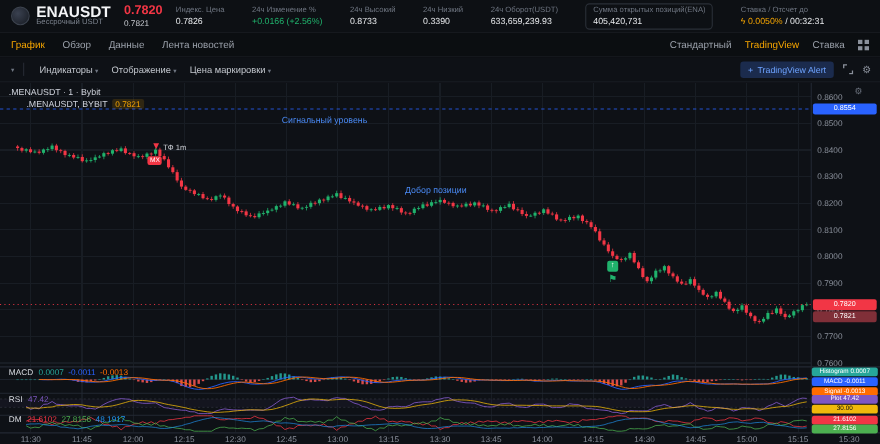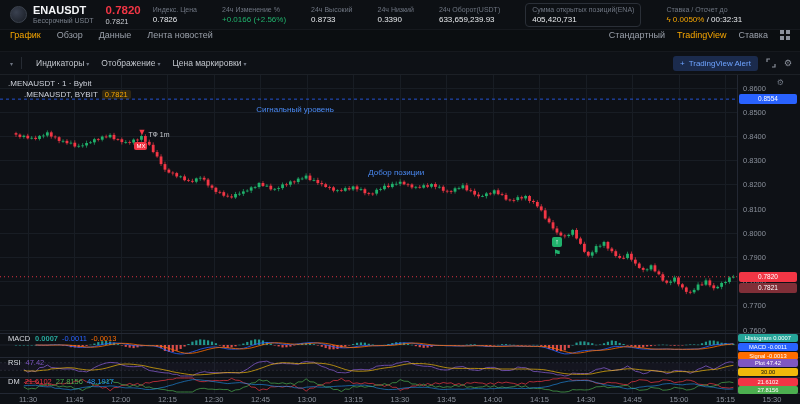--- a/index.html
+++ b/index.html
@@ -3,32 +3,32 @@
 <meta charset="utf-8">
 <style>
 *{margin:0;padding:0;box-sizing:border-box}
 html,body{width:800px;height:404px;overflow:hidden}
 body{background:#0b0e11;font-family:"Liberation Sans","DejaVu Sans",sans-serif;color:#e8eaed}
 .app{position:relative;width:800px;height:404px;background:#0b0e11}
 
 .hdr{display:flex;align-items:center;height:30px;padding:0 10px;gap:12px;background:#0d1014;border-bottom:1px solid #16191e;white-space:nowrap}
 .sym{display:flex;align-items:center;gap:6px}
 .logo{width:17px;height:17px;border-radius:50%;background:radial-gradient(circle at 35% 35%,#3a4150,#171b22);border:1px solid #3c434e;flex:none}
-.symname{font-size:11px;font-weight:bold;color:#f4f5f7;line-height:12px;cursor:pointer}
+.symname{font-size:14px;font-weight:bold;color:#f4f5f7;line-height:12px;cursor:pointer}
 .symsub{font-size:7px;color:#7b828d;line-height:9px}
 .lastpx{font-size:11.5px;font-weight:bold;color:#f23645;line-height:13px}
 .markpx{font-size:7.5px;color:#c9ccd2;line-height:9px}
 .stats{display:flex;gap:25px;align-items:center;flex:1}
 .stat .lb{font-size:7px;color:#6f7682;line-height:9px}
 .stat .vl{font-size:8px;color:#e8eaed;line-height:11px}
 .stat.up .vl{color:#20b26c}
 .stat.boxed{border:1px solid #2a2f37;border-radius:4px;padding:1px 6px}
 .yl{color:#f7a600}
 
-.tabs{display:flex;align-items:flex-start;height:22px;background:#0b0e11;border-bottom:1px solid #16191e;padding:0 10px;font-size:9px}
+.tabs{display:flex;align-items:center;height:22px;background:#0b0e11;border-bottom:1px solid #16191e;padding:0 10px;font-size:9px}
 .tl{display:flex;gap:16px}
 .trr{display:flex;gap:12px;margin-left:auto;align-items:center}
 .tab{color:#9aa0aa;cursor:pointer}
 .tab.on{color:#f7a600}
 
 .tbar{display:flex;align-items:center;height:23px;background:#0e1116;border-bottom:1px solid #1c2026;padding:0 8px;font-size:8.5px;color:#9aa0aa;gap:2px}
 .tfb{padding:2px 5px;border-radius:2px;cursor:pointer;color:#9aa0aa}
 .tfb.on{background:#1d2a45;color:#6ea3ff}
 .sep{width:1px;height:12px;background:#262b33;margin:0 6px;flex:none}
 .menu{padding:2px 6px;color:#c2c6cd;cursor:pointer}
@@ -794,19 +794,19 @@
           <text x="632.5" y="327" font-size="7.5" fill="#8a909b" text-anchor="middle">14:45</text>
           <text x="679" y="327" font-size="7.5" fill="#8a909b" text-anchor="middle">15:00</text>
           <text x="725.5" y="327" font-size="7.5" fill="#8a909b" text-anchor="middle">15:15</text>
           <text x="772" y="327" font-size="7.5" fill="#8a909b" text-anchor="middle">15:30</text>
         </g>
       </svg>
     <div class="ov lg1">.MENAUSDT · 1 · Bybit</div>
     <div class="ov lg2">
       <span>.MENAUSDT, BYBIT</span><span class="chip">0.7821</span>
     </div>
-    <div class="ov lgp" style="left:8px;top:259px"><b>MACD</b><span style="color: rgb(38, 166, 154); font-weight: bold;">0.0007</span><span style="color: rgb(41, 98, 255);">-0.0011</span><span style="color: rgb(255, 109, 0);">-0.0013</span></div>
+    <div class="ov lgp" style="left:8px;top:259px"><b>MACD</b><span style="color: rgb(38, 166, 154);">0.0007</span><span style="color: rgb(41, 98, 255);">-0.0011</span><span style="color: rgb(255, 109, 0);">-0.0013</span></div>
     <div class="ov lgp" style="left:8px;top:283px"><b>RSI</b><span style="color: rgb(126, 87, 194);">47.42</span></div>
     <div class="ov lgp" style="left:8px;top:302px"><b>DM</b><span style="color: rgb(242, 54, 69);">21.6102</span><span style="color: rgb(76, 175, 80);">27.8156</span><span style="color: rgb(33, 150, 243);">48.1917</span></div>
     <div class="ov" style="right:16px;top:3px;color:#6f7682;font-size:8px">⚙</div>
   <div class="ov sig" style="left: 295px; top: 30.132px;">Сигнальный уровень</div><div class="ov axbadge" style="top: 19.132px; background: rgb(41, 98, 255);">0.8554</div><div class="ov axbadge" style="top: 196.76px; background: rgb(242, 54, 69);">0.7820</div><div class="ov axbadge" style="top: 207.76px; background: rgb(128, 47, 56);">0.7821</div><div class="ov ann" style="left: 396.24px; top: 92.86px;">Добор позиции</div><div class="ov arrow" style="left: 137.44px; top: 52.93px;">▼</div><div class="ov tfl" style="left: 148.44px; top: 55.93px;">ТФ 1m</div><div class="ov mx" style="left: 134.44px; top: 66.93px;">MX</div><div class="ov sq" style="left: 551.96px; top: 161.83px;">↑</div><div class="ov flag" style="left: 552.96px; top: 173.83px;">⚑</div><div class="ov pbadge" style="top: 259px; background: rgb(38, 166, 154);">Histogram 0.0007</div><div class="ov pbadge" style="top: 268px; background: rgb(41, 98, 255);">MACD -0.0011</div><div class="ov pbadge" style="top: 277px; background: rgb(255, 109, 0);">Signal -0.0013</div><div class="ov pbadge" style="top: 284px; background: rgb(126, 87, 194);">Plot 47.42</div><div class="ov pbadge" style="top: 293px; background: rgb(240, 185, 11); color: rgb(17, 17, 17);">30.00</div><div class="ov pbadge" style="top: 303px; background: rgb(242, 54, 69);">21.6102</div><div class="ov pbadge" style="top: 310.5px; background: rgb(76, 175, 80);">27.8156</div></div>
 
 </div>
 
 </body></html>

